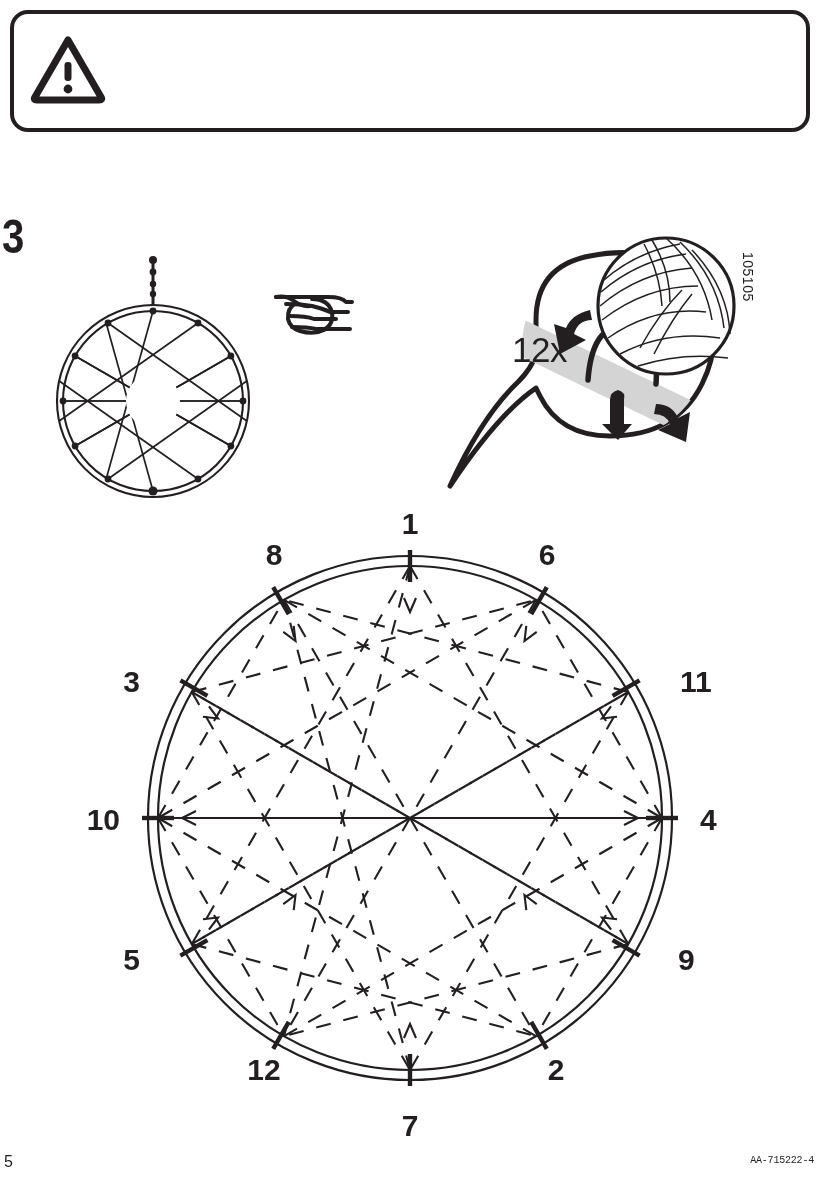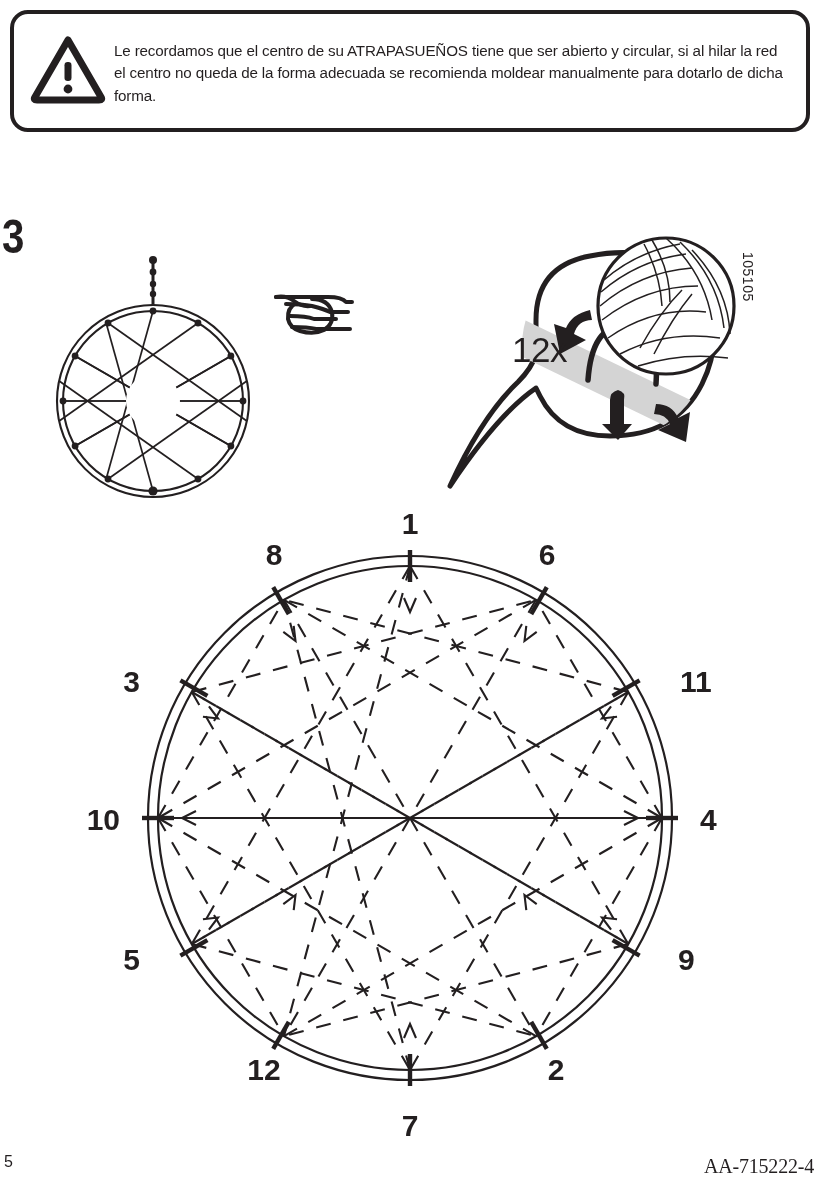--- a/index.html
+++ b/index.html
@@ -126,41 +126,40 @@
     left: 4px;
     top: 1153px;
     font-size: 16px;
     color: #231f20;
     font-family: "Liberation Sans", sans-serif;
   }
   #document-code {
     position: absolute;
     right: 6px;
     top: 1155px;
-    font-size: 20px;
-    color: #231f20;
-    font-family: Liberation Serif, serif;
+    font-size: 10px;
+    color: #231f20;
+    font-family: Liberation Mono, monospace;
     letter-spacing: -0.2px;
   }
 
   svg { display: block; overflow: visible; }
   .nofill { fill: none; }
 </style>
 </head>
 <body>
 
 <div id="warning-box">
   <div id="warning-icon">
     <svg viewBox="0 0 72 66" width="72" height="66" aria-hidden="true">
       <path d="M36 4 L69 61 Q71 64 67 64 L5 64 Q1 64 3 61 Z" class="nofill" stroke="#231f20" stroke-width="7" stroke-linejoin="round"></path>
       <rect x="32.5" y="26" width="7" height="19" rx="3.2" fill="#231f20"></rect>
       <circle cx="36" cy="53" r="4.4" fill="#231f20"></circle>
     </svg>
   </div>
-  <div id="warning-text">Le recordamos que el centro de su ATRAPASUEÑOS tiene que ser abierto y circular, si al hilar la red el centro no queda de la forma adecuada se recomienda moldear manualmente para dotarlo de dicha forma.</div>
 </div>
 
 <div id="step-number">3</div>
 
 <div id="mini-dreamcatcher">
   <svg viewBox="0 0 210 230" width="210" height="230" aria-hidden="true">
     <g stroke="#231f20" fill="none" stroke-width="1.6">
 
       <line x1="105" y1="14" x2="105" y2="57" stroke-width="3"></line>
       <circle cx="105" cy="12" r="4" fill="#231f20" stroke="none"></circle>

